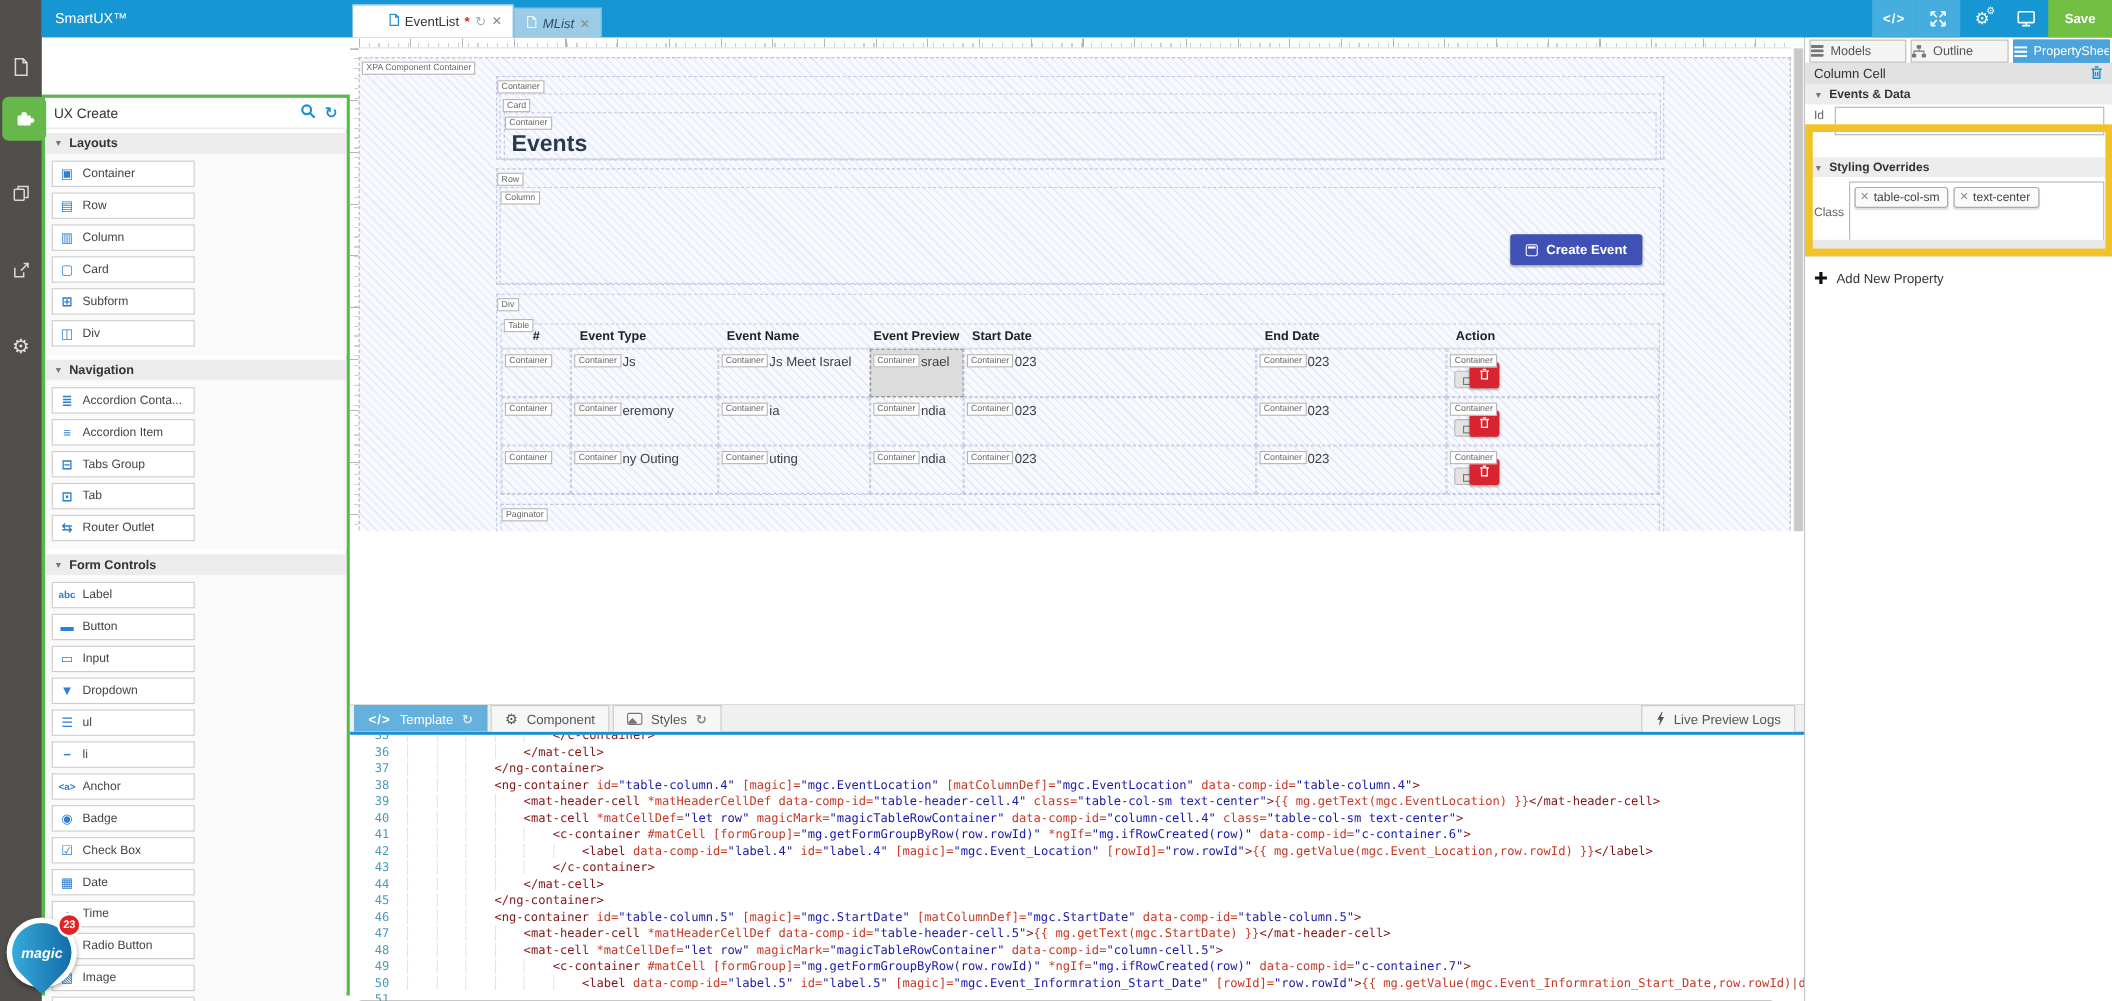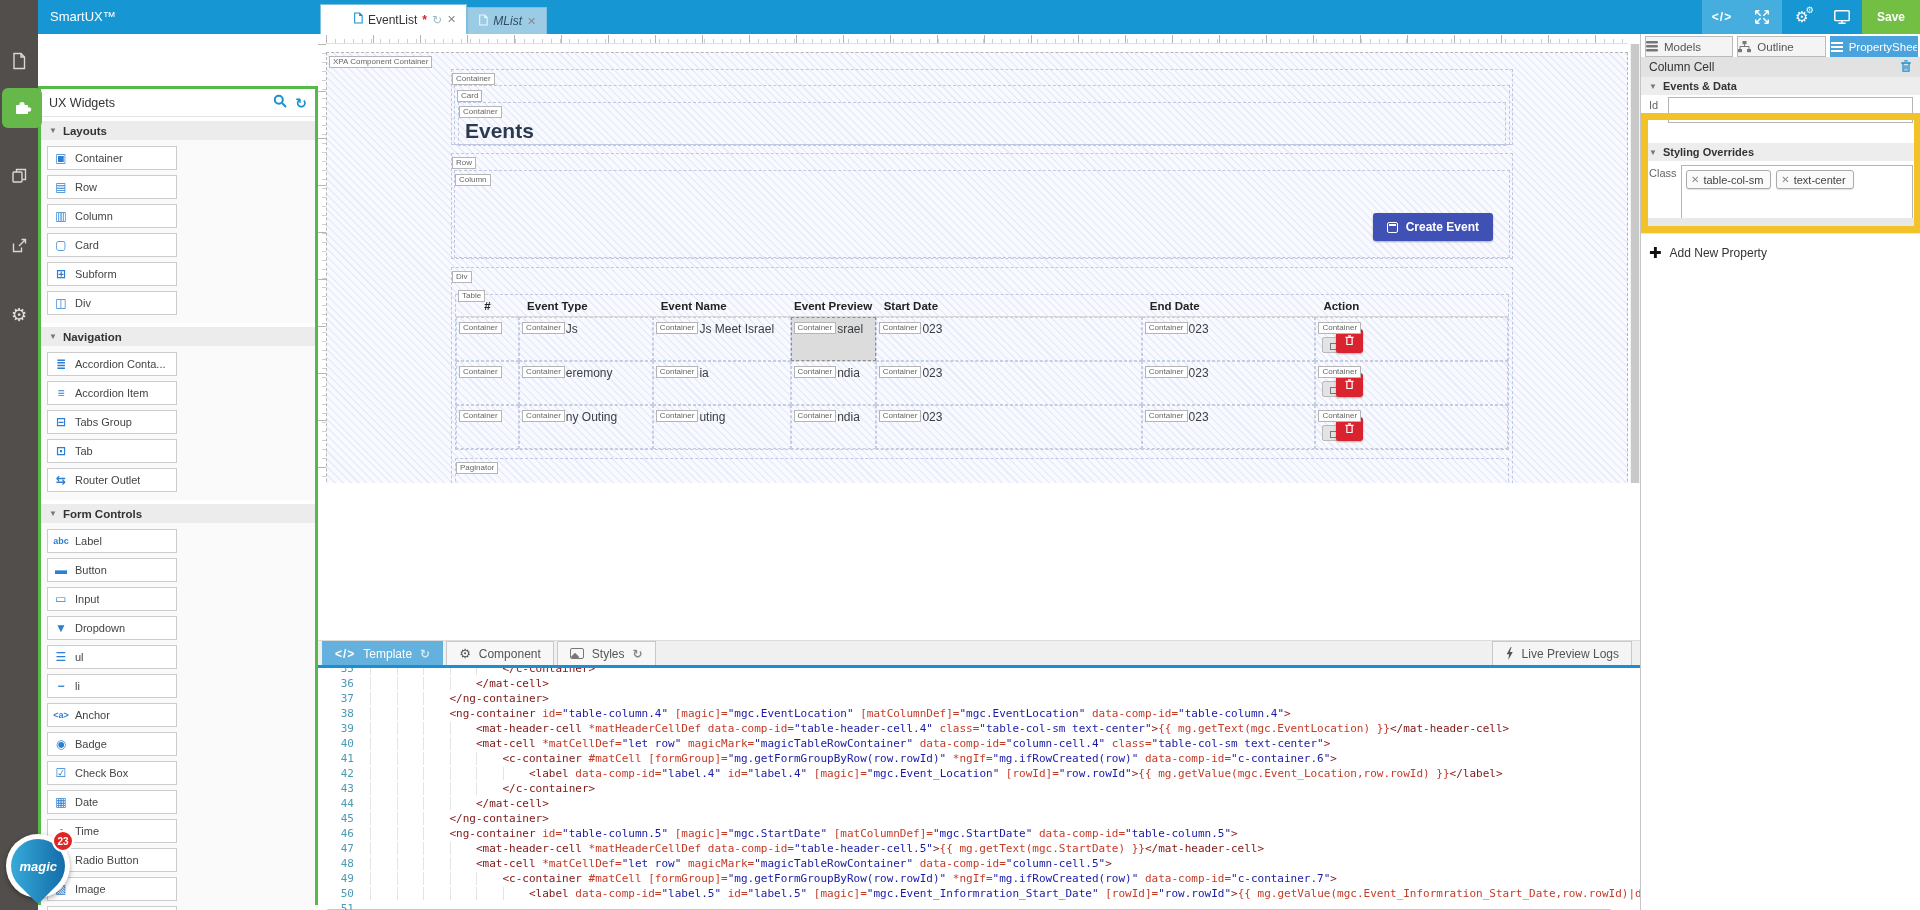--- a/index.html
+++ b/index.html
@@ -140,21 +140,21 @@
   .rp-header{height:20px;background:#e2e2e2;display:flex;align-items:center;padding:0 8px;font-size:12px;color:#333;}
   .rp-header .sp{flex:1;}
   .rp-sec{height:18px;background:#ededed;display:flex;align-items:center;gap:6px;padding:0 8px;margin-top:0;}
   .rp-sec .tri{font-size:8px;color:#777;}
   .rp-sec .sec-label{font-weight:bold;font-size:11px;color:#333;}
   .id-row{position:relative;height:18px;margin-top:2px;}
   .id-label{position:absolute;left:8px;top:2px;font-size:11px;color:#666;}
   .id-input{position:absolute;left:27px;top:0;width:245px;height:26px;background:#fff;border:1px solid #b5b5b5;}
   .yellow-box{position:absolute;left:0;top:79px;width:280px;height:120px;border:7px solid #f2c22b;z-index:6;pointer-events:none;}
   .class-row{position:relative;margin-top:4px;height:66px;}
-  .class-label{position:absolute;left:8px;top:2px;font-size:11px;color:#666;}
+  .class-label{position:absolute;left:8px;top:22px;font-size:11px;color:#666;}
   .chip-box{position:absolute;left:40px;top:0;width:232px;height:64px;background:#fff;border:1px solid #b5b5b5;padding:4px;display:flex;gap:5px;align-items:flex-start;}
   .chip{display:flex;align-items:center;gap:4px;height:19px;padding:0 7px 0 4px;background:#fafafa;border:1px solid #ababab;border-radius:3px;font-size:11px;color:#444;box-shadow:0 1px 1px rgba(0,0,0,.12);}
   .chip .x{color:#8a8a8a;font-size:10px;}
   .covered-bar{position:absolute;left:0;top:184px;width:280px;height:16px;background:#e8e8e8;z-index:4;}
   .add-prop{position:absolute;left:8px;top:210px;display:flex;align-items:center;gap:8px;font-size:12px;color:#333;}
   .add-prop .plus{font-weight:bold;font-size:15px;color:#111;}
 </style>
 </head>
 <body>
 
@@ -228,21 +228,21 @@
             <path d="M10 14 v3 M6 17 h8"></path>
           </svg>
       </div>
       <div class="save-btn">Save</div>
     </div>
   </div>
 
   <div class="sidebar">
     <div class="widget-panel">
       <div class="uxw-header">
-        <span class="uxw-title">UX Widgets</span>
+        <span class="uxw-title">UX Create</span>
         <span class="uxw-icons">
           <span><svg width="14" height="14" viewBox="0 0 14 14" fill="none" stroke="#1a8fd1" stroke-width="2">
                 <circle cx="5.8" cy="5.8" r="4"></circle>
                 <path d="M9 9 L13 13"></path>
               </svg></span>
           <span class="uxw-refresh">↻</span>
         </span>
       </div>
       <div id="widgetSections">
           <div class="w-section-h">

